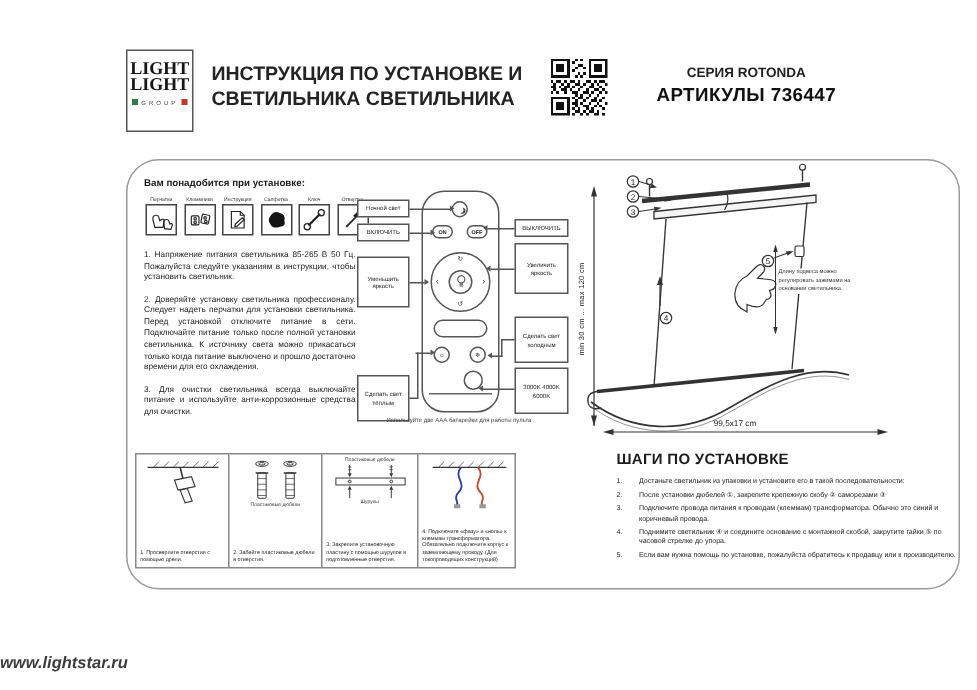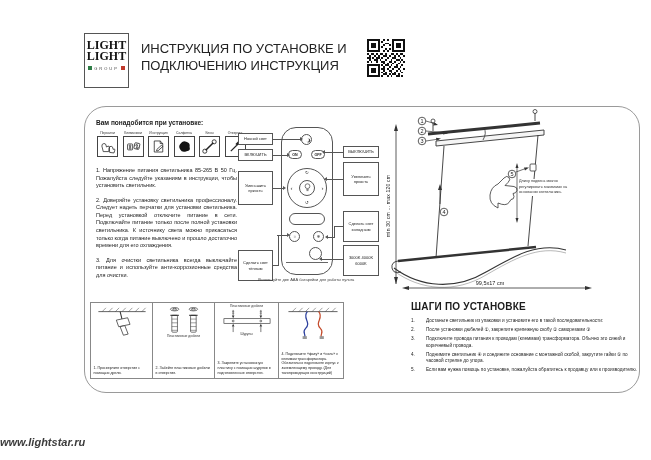--- a/index.html
+++ b/index.html
@@ -10,21 +10,21 @@
   
   .logo{left:84px;top:33px;width:45px;height:55px;border:1.5px solid #555;box-sizing:border-box;
         padding-top:6px;background:#fff;}
   .logo-line{font-family:"Liberation Serif","DejaVu Serif",serif;font-weight:bold;font-size:12px;
              line-height:0.95;text-align:center;color:#151515;}
   .logo-group-row{margin-top:3px;display:flex;justify-content:center;align-items:center;gap:2px;}
   .flag-sq{width:4px;height:4px;}
   .flag-green{background:#2e7d46;}
   .flag-red{background:#c0392b;}
   .logo-group-text{font-size:4px;letter-spacing:2px;color:#444;}
-  .main-title{left:141px;top:41px;font-size:13px;font-weight:normal;line-height:1.3;color:#232323;}
+  .main-title{left:141px;top:41px;font-size:13px;font-weight:bold;line-height:1.3;color:#232323;}
   .qr-box{left:367px;top:39px;width:38px;height:38px;}
   .series-block{left:425px;top:43px;width:145px;text-align:center;}
   .series{font-size:9px;font-weight:bold;margin-bottom:3px;color:#222;}
   .articles{font-size:12.5px;font-weight:bold;letter-spacing:0.3px;color:#111;}
 
   
   .main-box{left:84px;top:106px;width:554px;height:285px;border:1px solid #9a9a9a;border-radius:22px;}
 
   
   .tools-heading{left:96px;top:119px;font-size:6.5px;font-weight:bold;}
@@ -109,38 +109,42 @@
     <div class="logo-line">LIGHT</div>
     <div class="logo-group-row">
       <span class="flag-sq flag-green"></span>
       <span class="logo-group-text">GROUP</span>
       <span class="flag-sq flag-red"></span>
     </div>
   </div>
 
   <div class="abs main-title">
     <div>ИНСТРУКЦИЯ ПО УСТАНОВКЕ И</div>
-    <div>ПОДКЛЮЧЕНИЮ ИНСТРУКЦИЯ</div>
+    <div>СВЕТИЛЬНИКА СВЕТИЛЬНИКА</div>
   </div>
 
   <div class="abs qr-box">
     <svg width="38" height="38" viewBox="0 0 21 21" shape-rendering="crispEdges">
       <rect x="0" y="0" width="7" height="7" fill="#111"></rect>
         <rect x="1" y="1" width="5" height="5" fill="#fff"></rect>
         <rect x="2" y="2" width="3" height="3" fill="#111"></rect>
       <rect x="14" y="0" width="7" height="7" fill="#111"></rect>
         <rect x="15" y="1" width="5" height="5" fill="#fff"></rect>
         <rect x="16" y="2" width="3" height="3" fill="#111"></rect>
       <rect x="0" y="14" width="7" height="7" fill="#111"></rect>
         <rect x="1" y="15" width="5" height="5" fill="#fff"></rect>
         <rect x="2" y="16" width="3" height="3" fill="#111"></rect>
       <path fill="#111" d="M9,0h1v1h-1z M11,0h1v1h-1z M8,1h1v1h-1z M10,2h2v1h-2z M9,3h1v1h-1z M12,3h1v1h-1z M8,4h1v1h-1z M10,5h1v1h-1z M12,5h1v1h-1z M9,6h1v1h-1z M11,6h1v1h-1z M0,8h1v1h-1z M2,8h2v1h-2z M5,8h1v1h-1z M7,8h2v1h-2z M10,8h1v1h-1z M13,8h2v1h-2z M16,8h1v1h-1z M18,8h2v1h-2z M1,9h1v1h-1z M4,9h1v1h-1z M6,9h1v1h-1z M9,9h2v1h-2z M12,9h1v1h-1z M15,9h1v1h-1z M17,9h1v1h-1z M20,9h1v1h-1z M0,10h2v1h-2z M3,10h1v1h-1z M5,10h2v1h-2z M8,10h1v1h-1z M11,10h1v1h-1z M14,10h2v1h-2z M18,10h1v1h-1z M1,11h1v1h-1z M4,11h2v1h-2z M7,11h1v1h-1z M10,11h1v1h-1z M13,11h1v1h-1z M16,11h2v1h-2z M19,11h1v1h-1z M0,12h1v1h-1z M2,12h1v1h-1z M5,12h1v1h-1z M8,12h2v1h-2z M12,12h2v1h-2z M15,12h1v1h-1z M18,12h1v1h-1z M20,12h1v1h-1z M9,13h1v1h-1z M11,13h1v1h-1z M14,13h1v1h-1z M17,13h1v1h-1z M8,14h1v1h-1z M10,14h2v1h-2z M13,14h1v1h-1z M16,14h1v1h-1z M19,14h1v1h-1z M9,15h1v1h-1z M12,15h1v1h-1z M15,15h2v1h-2z M18,15h1v1h-1z M8,16h2v1h-2z M11,16h1v1h-1z M14,16h1v1h-1z M17,16h1v1h-1z M20,16h1v1h-1z M9,17h1v1h-1z M12,17h2v1h-2z M16,17h1v1h-1z M18,17h1v1h-1z M8,18h1v1h-1z M10,18h1v1h-1z M13,18h1v1h-1z M15,18h1v1h-1z M19,18h1v1h-1z M9,19h2v1h-2z M12,19h1v1h-1z M14,19h2v1h-2z M17,19h1v1h-1z M8,20h1v1h-1z M11,20h1v1h-1z M13,20h1v1h-1z M16,20h2v1h-2z M19,20h1v1h-1z"></path>
     </svg>
   </div>
 
+  <div class="abs series-block">
+    <div class="series">СЕРИЯ ROTONDA</div>
+    <div class="articles">АРТИКУЛЫ 736447</div>
+  </div>
 
   <div class="abs main-box"></div>
 
   <div class="abs tools-heading">Вам понадобится при установке:</div>
   <div class="abs tools-row">
     <div class="tool">
       <span class="tool-label">Перчатки</span>
       <span class="tool-box">
         <svg width="17" height="17" viewBox="0 0 20 20" fill="none" stroke="#222" stroke-width="0.9">
           <path d="M5,16 L3.4,9.5 Q3.2,6.8 5.8,6.5 Q7.8,6.4 8.2,8.2 L8.8,10.6 L10.6,9.6 Q12.4,9.2 12.2,11 L11.4,16 Z"></path>

